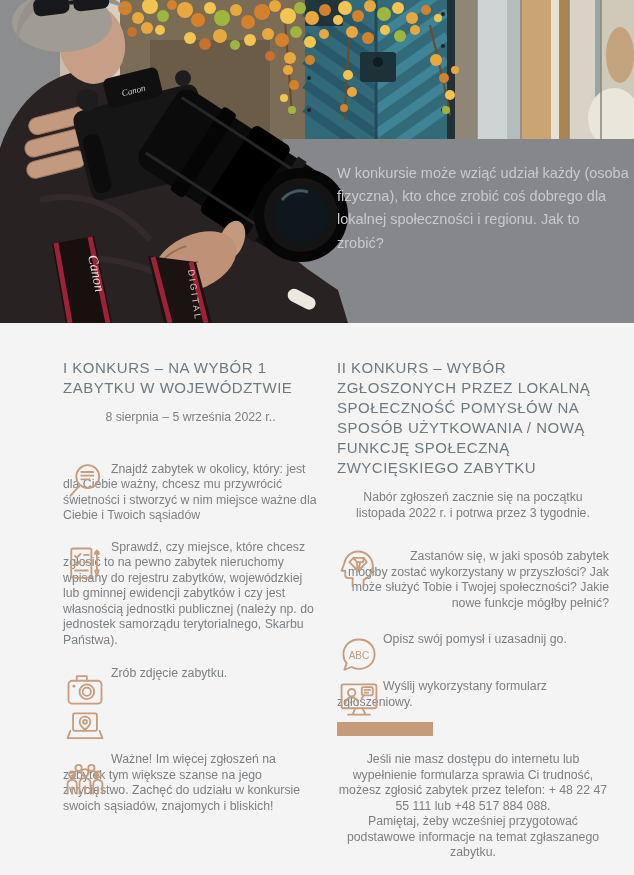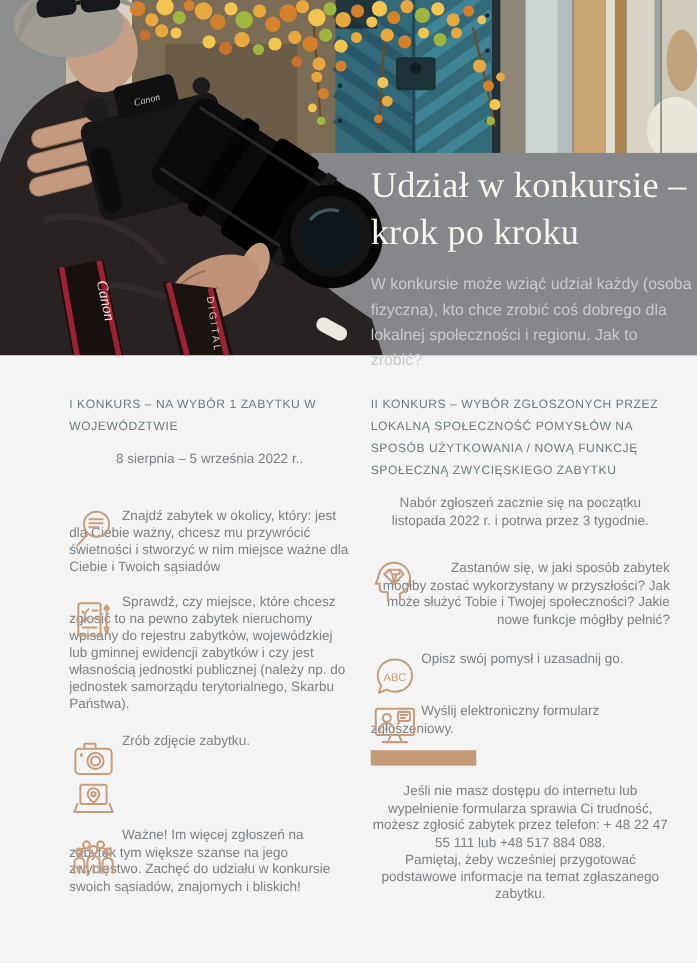--- a/index.html
+++ b/index.html
@@ -9,21 +9,21 @@
   .banner{position:absolute;left:0;top:0;width:634px;height:323px;background:#8b8d8f;}
   .banner svg.art{position:absolute;left:0;top:0;width:634px;height:323px;display:block;}
   .hero-text{position:absolute;left:337px;top:148px;width:292px;z-index:5;}
   .hero-title{margin:0;font-family:"Liberation Serif",serif;font-weight:400;
               font-size:33px;line-height:1.3;color:#f8f5ef;letter-spacing:.2px;}
   .hero-intro{margin:14px 0 0 0;font-size:14.5px;line-height:1.6;color:#c7cbce;}
   
   .col{position:absolute;top:358px;}
   .col1{left:63px;width:255px;}
   .col2{left:337px;width:272px;}
-  .sec-heading{margin:0 0 12px 0;font-size:11px;line-height:20px;letter-spacing:.5px;
+  .sec-heading{margin:0 0 12px 0;font-size:15px;line-height:20px;letter-spacing:.5px;
                color:#6e7a7f;font-weight:400;text-transform:uppercase;}
   .date,.body-p{font-size:12.3px;line-height:15.5px;color:#7d8184;text-align:center;}
   .date{margin:0 0 20px 0;}
   .intro2{margin:0 0 10px 0;}
   
   .step{position:relative;min-height:40px;margin:0 0 6px 0;}
   .step .icn{position:absolute;left:0;top:15px;width:44px;height:44px;}
   .step p{margin:0;font-size:12.3px;line-height:15.5px;color:#7d8184;
           text-indent:48px;padding-top:var(--pt,14px);}
   .col2 .step p{text-indent:46px;}
@@ -201,21 +201,20 @@
         <path d="M148,256 L196,262 L212,323 L164,323 Z" fill="#1a1310"></path>
         <path d="M153,257 L170,323 M191,262 L206,323" stroke="#9d2235" stroke-width="5"></path>
         <text transform="translate(188,270) rotate(82)" font-size="9" letter-spacing="2.5" fill="#d4cdc2">DIGITAL</text>
         <g transform="rotate(28 300 300)">
           <rect x="286" y="292" width="30" height="13" rx="6.5" fill="#ece7df"></rect>
         </g>
       </g>
     </svg>
 
     <div class="hero-text">
-      <h1 class="hero-title">Udział w konkursie – krok po kroku</h1>
       <p class="hero-intro">W konkursie może wziąć udział każdy (osoba fizyczna), kto chce zrobić coś dobrego dla lokalnej społeczności i regionu. Jak to zrobić?</p>
     </div>
   </div>
 
   <div class="col col1">
     <h2 class="sec-heading">I KONKURS – NA WYBÓR 1 ZABYTKU W WOJEWÓDZTWIE</h2>
     <p class="date">8 sierpnia – 5 września 2022 r..</p>
 
     <div class="step gap4" style="--pt:16px">
       <span class="icn">
@@ -310,21 +309,21 @@
       <span class="icn">
         <svg viewBox="0 0 48 48">
           <rect x="5" y="7" width="38" height="26" rx="2"></rect>
           <circle cx="16" cy="16" r="4"></circle>
           <path d="M9 28c0-4 3-7 7-7s7 3 7 7"></path>
           <rect x="27" y="10" width="12" height="9" rx="2"></rect>
           <path d="M29 19l-2 3M30 13h6M30 16h4"></path>
           <path d="M20 33l-3 7h14l-3-7M12 40h24"></path>
         </svg>
       </span>
-      <p>Wyślij elektroniczny formularz zgłoszeniowy.</p>
+      <p>Wyślij wykorzystany formularz zgłoszeniowy.</p>
     </div>
 
     <div class="divider-bar"></div>
 
     <p class="body-p footer-p">Jeśli nie masz dostępu do internetu lub wypełnienie formularza sprawia Ci trudność, możesz zgłosić zabytek przez telefon: + 48 22 47 55 111 lub +48 517 884 088.</p>
     <p class="body-p footer-p">Pamiętaj, żeby wcześniej przygotować podstawowe informacje na temat zgłaszanego zabytku.</p>
   </div>
 
 </div>
 

